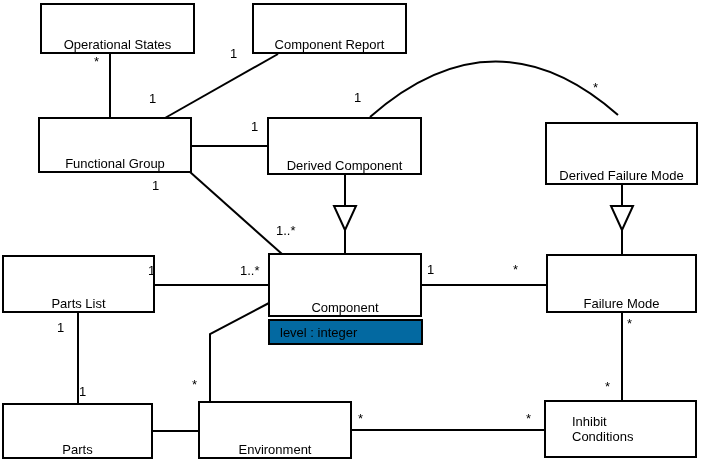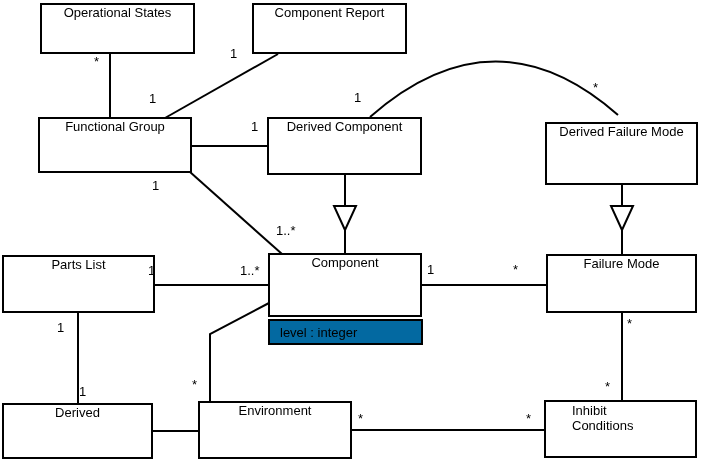--- a/index.html
+++ b/index.html
@@ -14,31 +14,31 @@
     overflow: hidden;
   }
   #edges { position: absolute; left: 0; top: 0; }
   #edges line, #edges path, #edges polyline { stroke: #000; stroke-width: 2; fill: none; }
   #edges polygon { stroke: #000; stroke-width: 2; fill: #ffffff; }
   .uml-class {
     position: absolute;
     border: 2px solid #000;
     background: #ffffff;
     display: flex;
-    align-items: flex-start;
+    align-items: flex-end;
     justify-content: center;
     font-size: 13px;
     text-align: center;
     line-height: 15px;
   }
   .uml-class.topleft {
     align-items: flex-start;
     justify-content: flex-start;
     text-align: left;
-    padding: 1px 0 0 26px;
+    padding: 12px 0 0 26px;
   }
   .uml-class.topleft .wrap { display: block; width: 72px; }
   .uml-attrs {
     position: absolute;
     border: 2px solid #000;
     background: #0369a1;
     display: flex;
     align-items: center;
     justify-content: flex-start;
     font-size: 13px;
@@ -101,21 +101,21 @@
   </div>
   <div class="uml-attrs" style="left:268px; top:319px; width:155px; height:26px;">
     <span>level : integer</span>
   </div>
 
   <div class="uml-class" style="left:546px; top:254px; width:151px; height:59px;">
     <span>Failure Mode</span>
   </div>
 
   <div class="uml-class" style="left:2px; top:403px; width:151px; height:56px;">
-    <span>Derived</span>
+    <span>Parts</span>
   </div>
 
   <div class="uml-class" style="left:198px; top:401px; width:154px; height:58px;">
     <span>Environment</span>
   </div>
 
   <div class="uml-class topleft" style="left:544px; top:400px; width:153px; height:58px;">
     <span class="wrap">Inhibit Conditions</span>
   </div>
 

